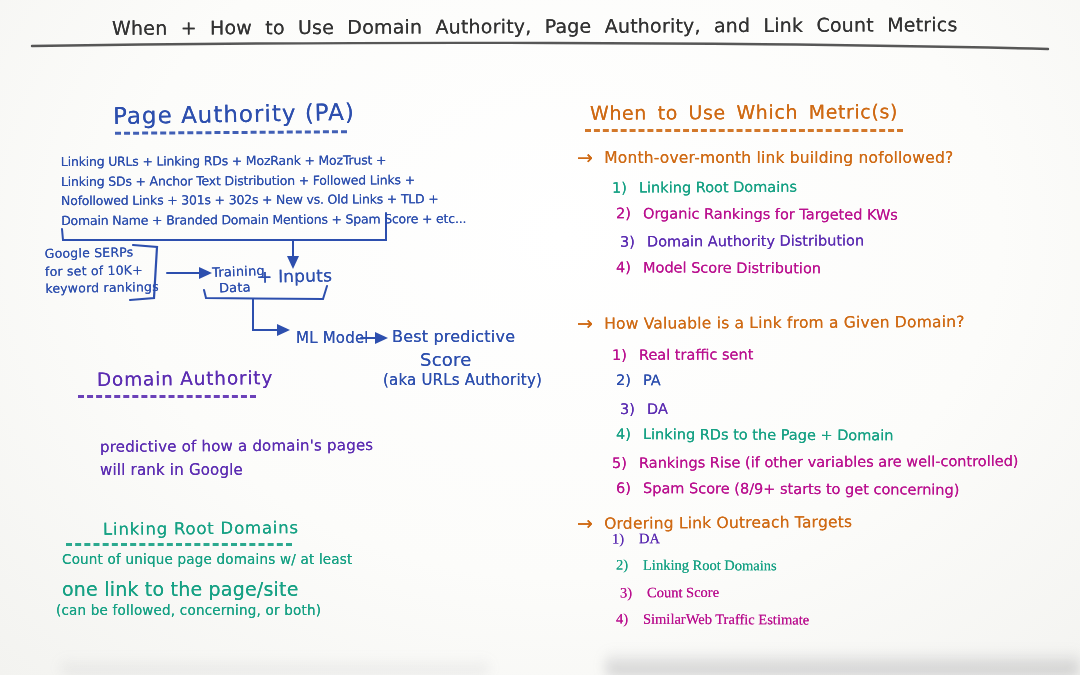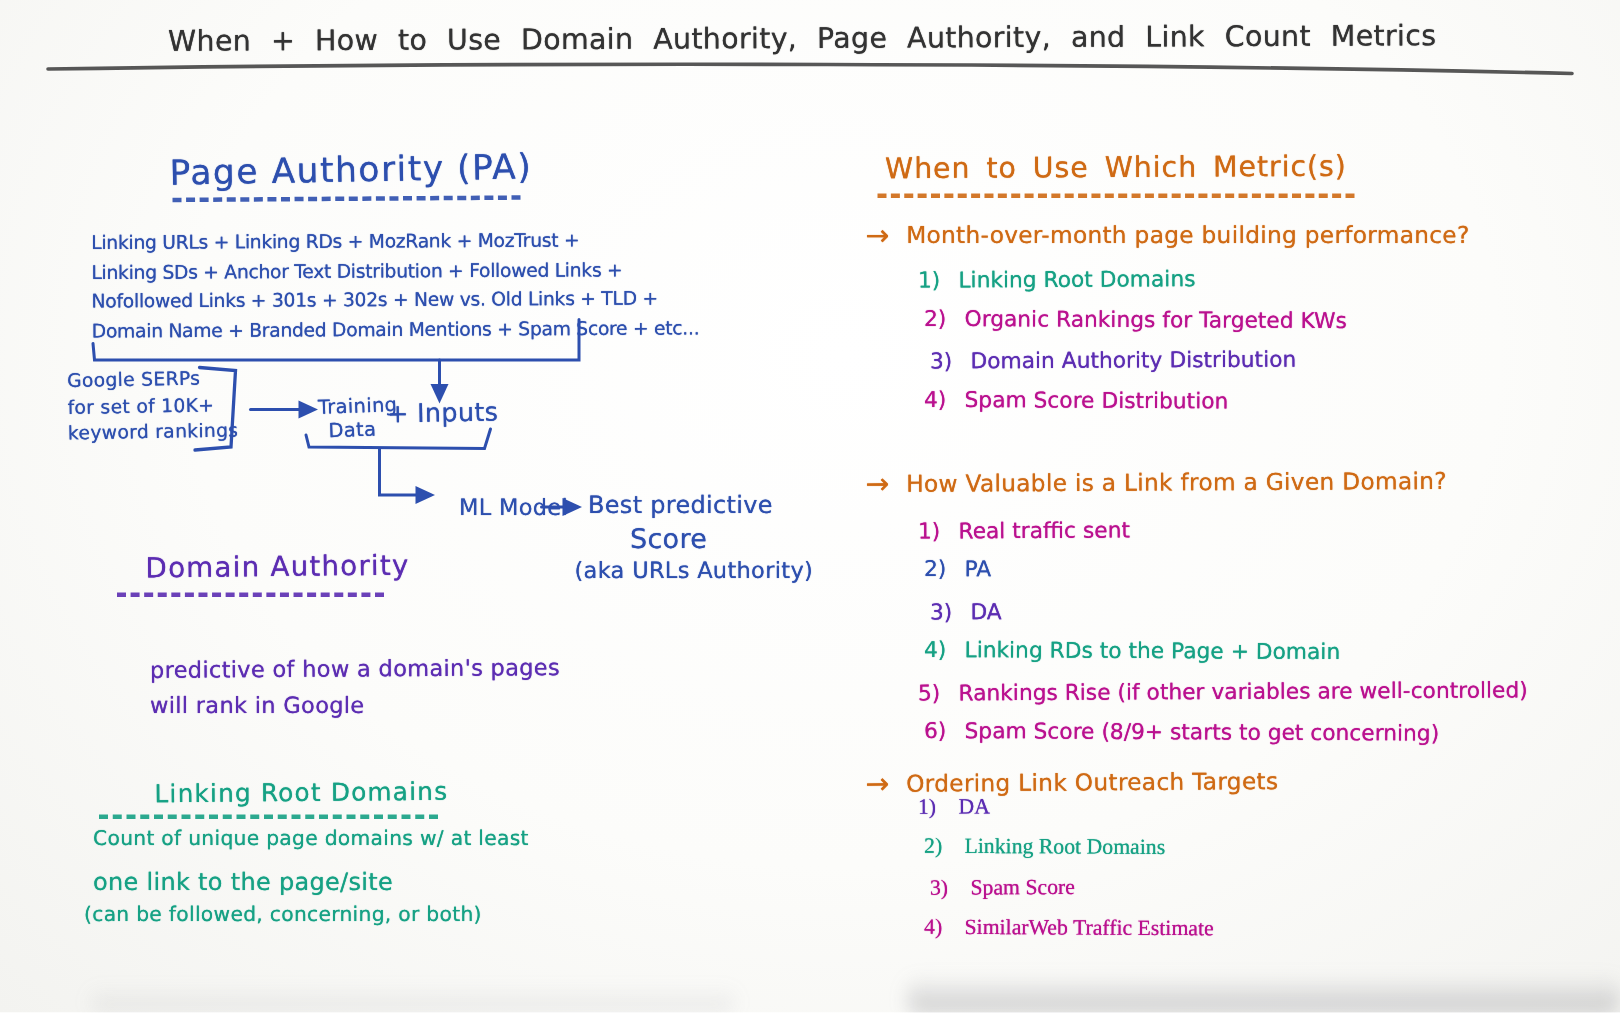--- a/index.html
+++ b/index.html
@@ -18,35 +18,35 @@
   #title { left:112px; top:15px; font-size:19px; word-spacing:7px; transform:rotate(-.25deg); }
 
   #pa-heading  { left:113px; top:101px; font-size:23px; transform:rotate(-1deg); letter-spacing:1px; }
   .dashes { height:0; border-bottom:3px dashed currentColor; opacity:.9; }
   #pa-dashes   { left:115px; top:131px; width:232px; transform:rotate(-.4deg); }
   #factors { left:61px; top:151px; font-size:12.5px; line-height:19.5px; letter-spacing:-.2px; transform:rotate(-.3deg); }
   #serps   { left:45px;  top:244px; font-size:12.5px; line-height:17.5px; transform:rotate(-1deg); }
   #training-1 { left:212px; top:264px; font-size:13px; transform:rotate(-2deg); }
   #training-2 { left:219px; top:280px; font-size:13px; transform:rotate(-2deg); }
   #plus-inputs{ left:258px; top:266px; font-size:17px; transform:rotate(-1deg); }
-  #ml-model   { left:306px; top:329px; font-size:15px; }
+  #ml-model   { left:296px; top:329px; font-size:15px; }
   #result-1   { left:392px; top:327px; font-size:16px; }
   #result-2   { left:420px; top:349px; font-size:18px; }
   #result-3   { left:383px; top:371px; font-size:15px; }
 
   #da-heading { left:97px; top:368px; font-size:18.5px; letter-spacing:.8px; transform:rotate(-.6deg); }
   #da-dashes  { left:78px; top:395px; width:178px; }
   #da-l1 { left:72px;  top:406px; font-size:15px; }
   #da-l2 { left:100px; top:437px; font-size:15px; transform:rotate(-.4deg); }
   #da-l3 { left:100px; top:461px; font-size:15px; }
 
   #lrd-heading { left:103px; top:519px; font-size:16.5px; letter-spacing:.8px; transform:rotate(-.5deg); }
   #lrd-dashes  { left:66px; top:543px; width:226px; }
   #lrd-l1 { left:62px; top:551px; font-size:13.5px; }
-  #lrd-l2 { left:62px; top:578px; font-size:16px; }
+  #lrd-l2 { left:62px; top:578px; font-size:19px; }
   #lrd-l3 { left:56px; top:602px; font-size:13.5px; }
 
   #wtu-heading { left:590px; top:101px; font-size:19px; word-spacing:4px; letter-spacing:.6px; transform:rotate(-.3deg); }
   #wtu-dashes  { left:585px; top:129px; width:318px; }
   .question { font-size:15.5px; letter-spacing:.2px; }
   .qarrow { font-size:19px; margin-right:11px; vertical-align:-1px; }
   #q1 { left:577px; top:146px; }
   #q2 { left:577px; top:311px; transform:rotate(-.3deg); }
   #q3 { left:577px; top:511px; transform:rotate(-.4deg); }
   .items { }
@@ -129,46 +129,46 @@
   <div id="lrd-heading" class="abs hand teal">Linking Root Domains</div>
   <div id="lrd-dashes" class="abs dashes teal"></div>
   <div id="lrd-l1" class="abs hand teal">Count of unique page domains w/ at least</div>
   <div id="lrd-l2" class="abs hand teal">one link to the page/site</div>
   <div id="lrd-l3" class="abs hand teal">(can be followed, concerning, or both)</div>
 
   <div id="wtu-heading" class="abs hand orange">When to Use Which Metric(s)</div>
   <div id="wtu-dashes" class="abs dashes orange"></div>
 
   <div id="q1" class="abs hand orange question">
-    <span class="qarrow">→</span><span>Month-over-month page building performance?</span>
+    <span class="qarrow">→</span><span>Month-over-month link building nofollowed?</span>
   </div>
   <div id="items1" class="abs items">
       <div class="witem" style="color: rgb(22, 161, 132);"><span class="inum">1)</span><span class="ilab">Linking Root Domains</span></div>
       <div class="witem" style="color: rgb(186, 17, 143);"><span class="inum">2)</span><span class="ilab">Organic Rankings for Targeted KWs</span></div>
       <div class="witem" style="color: rgb(92, 45, 178);"><span class="inum">3)</span><span class="ilab">Domain Authority Distribution</span></div>
-      <div class="witem" style="color: rgb(186, 17, 143);"><span class="inum">4)</span><span class="ilab">Spam Score Distribution</span></div>
+      <div class="witem" style="color: rgb(186, 17, 143);"><span class="inum">4)</span><span class="ilab">Model Score Distribution</span></div>
     </div>
 
   <div id="q2" class="abs hand orange question">
     <span class="qarrow">→</span><span>How Valuable is a Link from a Given Domain?</span>
   </div>
   <div id="items2" class="abs items">
       <div class="witem" style="color: rgb(186, 17, 143);"><span class="inum">1)</span><span class="ilab">Real traffic sent</span></div>
       <div class="witem" style="color: rgb(45, 79, 174);"><span class="inum">2)</span><span class="ilab">PA</span></div>
       <div class="witem" style="color: rgb(92, 45, 178);"><span class="inum">3)</span><span class="ilab">DA</span></div>
       <div class="witem" style="color: rgb(22, 161, 132);"><span class="inum">4)</span><span class="ilab">Linking RDs to the Page + Domain</span></div>
       <div class="witem" style="color: rgb(186, 17, 143);"><span class="inum">5)</span><span class="ilab">Rankings Rise (if other variables are well-controlled)</span></div>
       <div class="witem" style="color: rgb(186, 17, 143);"><span class="inum">6)</span><span class="ilab">Spam Score (8/9+ starts to get concerning)</span></div>
     </div>
 
   <div id="q3" class="abs hand orange question">
     <span class="qarrow">→</span><span>Ordering Link Outreach Targets</span>
   </div>
   <div id="items3" class="abs items">
       <div class="witem" style="color: rgb(92, 45, 178);"><span class="inum">1)</span><span class="ilab">DA</span></div>
       <div class="witem" style="color: rgb(22, 161, 132);"><span class="inum">2)</span><span class="ilab">Linking Root Domains</span></div>
-      <div class="witem" style="color: rgb(186, 17, 143);"><span class="inum">3)</span><span class="ilab">Spam Score</span></div>
+      <div class="witem" style="color: rgb(186, 17, 143);"><span class="inum">3)</span><span class="ilab">Count Score</span></div>
       <div class="witem" style="color: rgb(186, 17, 143);"><span class="inum">4)</span><span class="ilab">SimilarWeb Traffic Estimate</span></div>
     </div>
 
   <div id="shadow-right" class="shadow"></div>
   <div id="shadow-left" class="shadow"></div>
 </div>
 
 </body></html>

